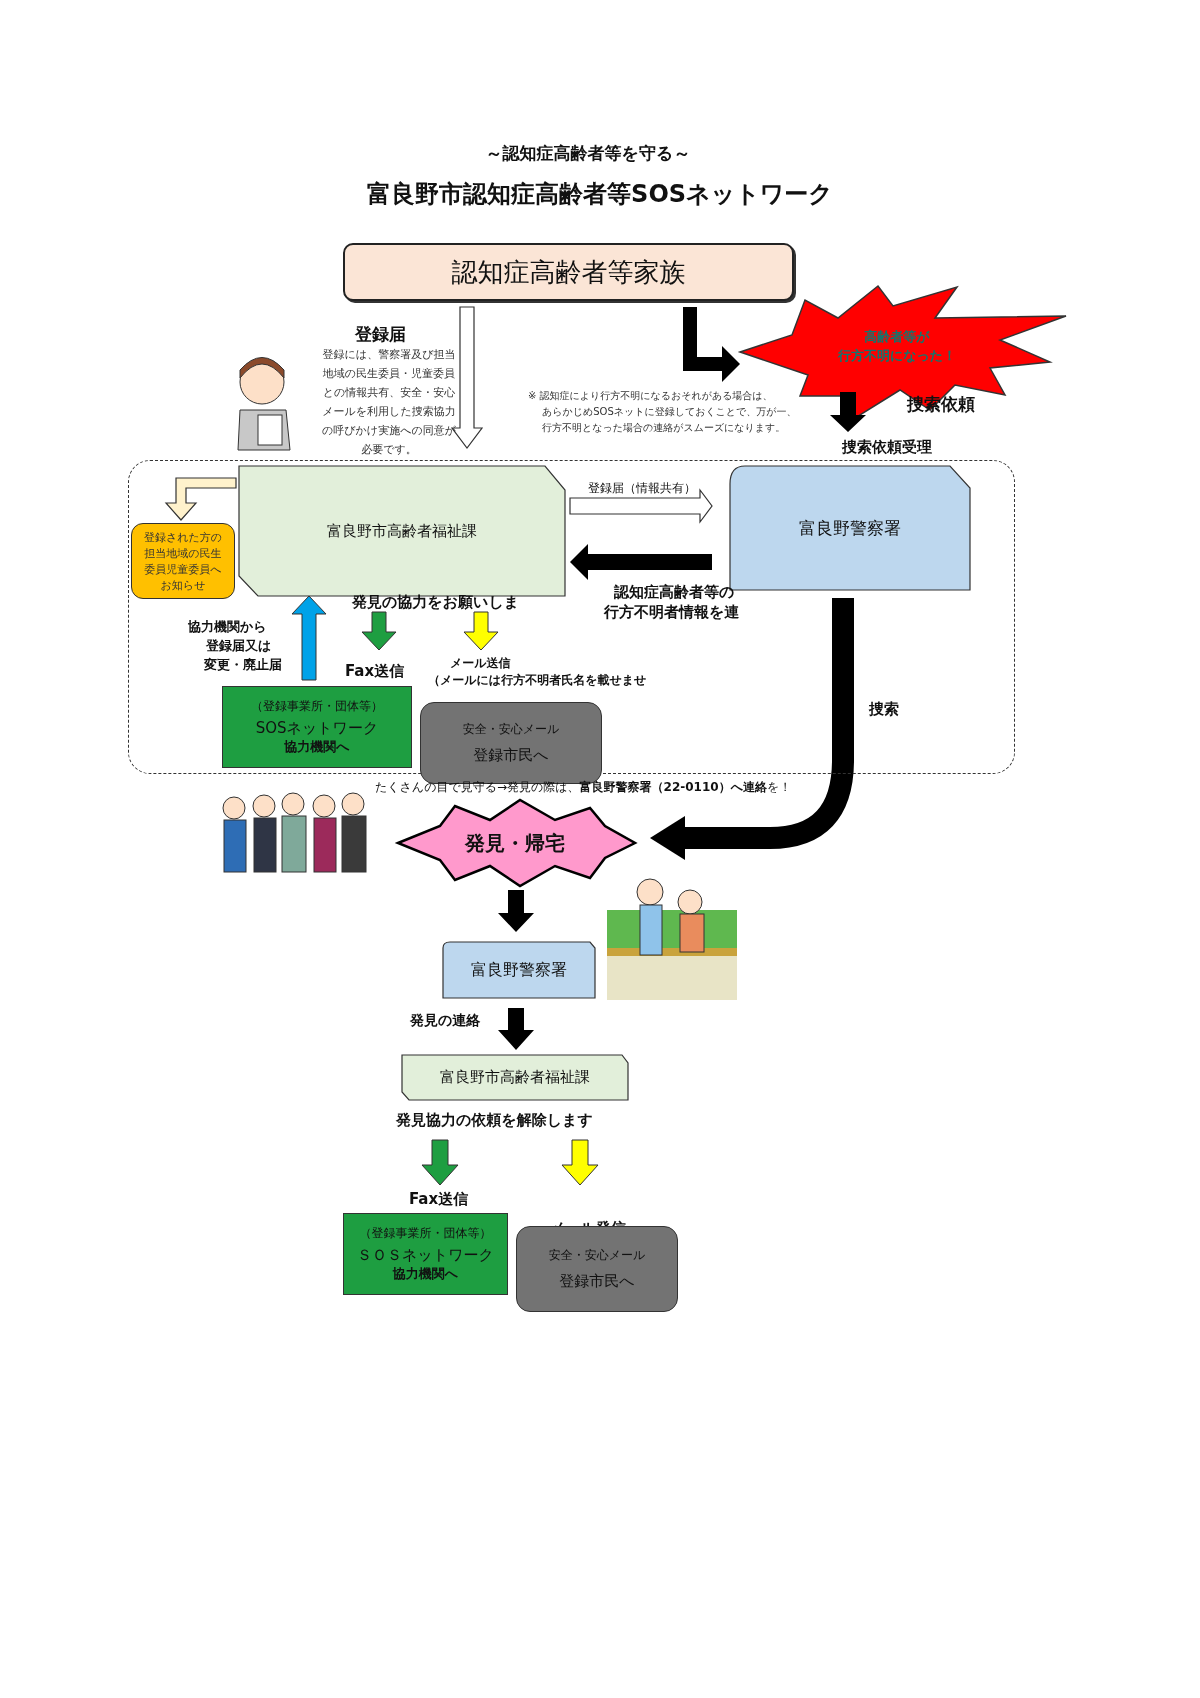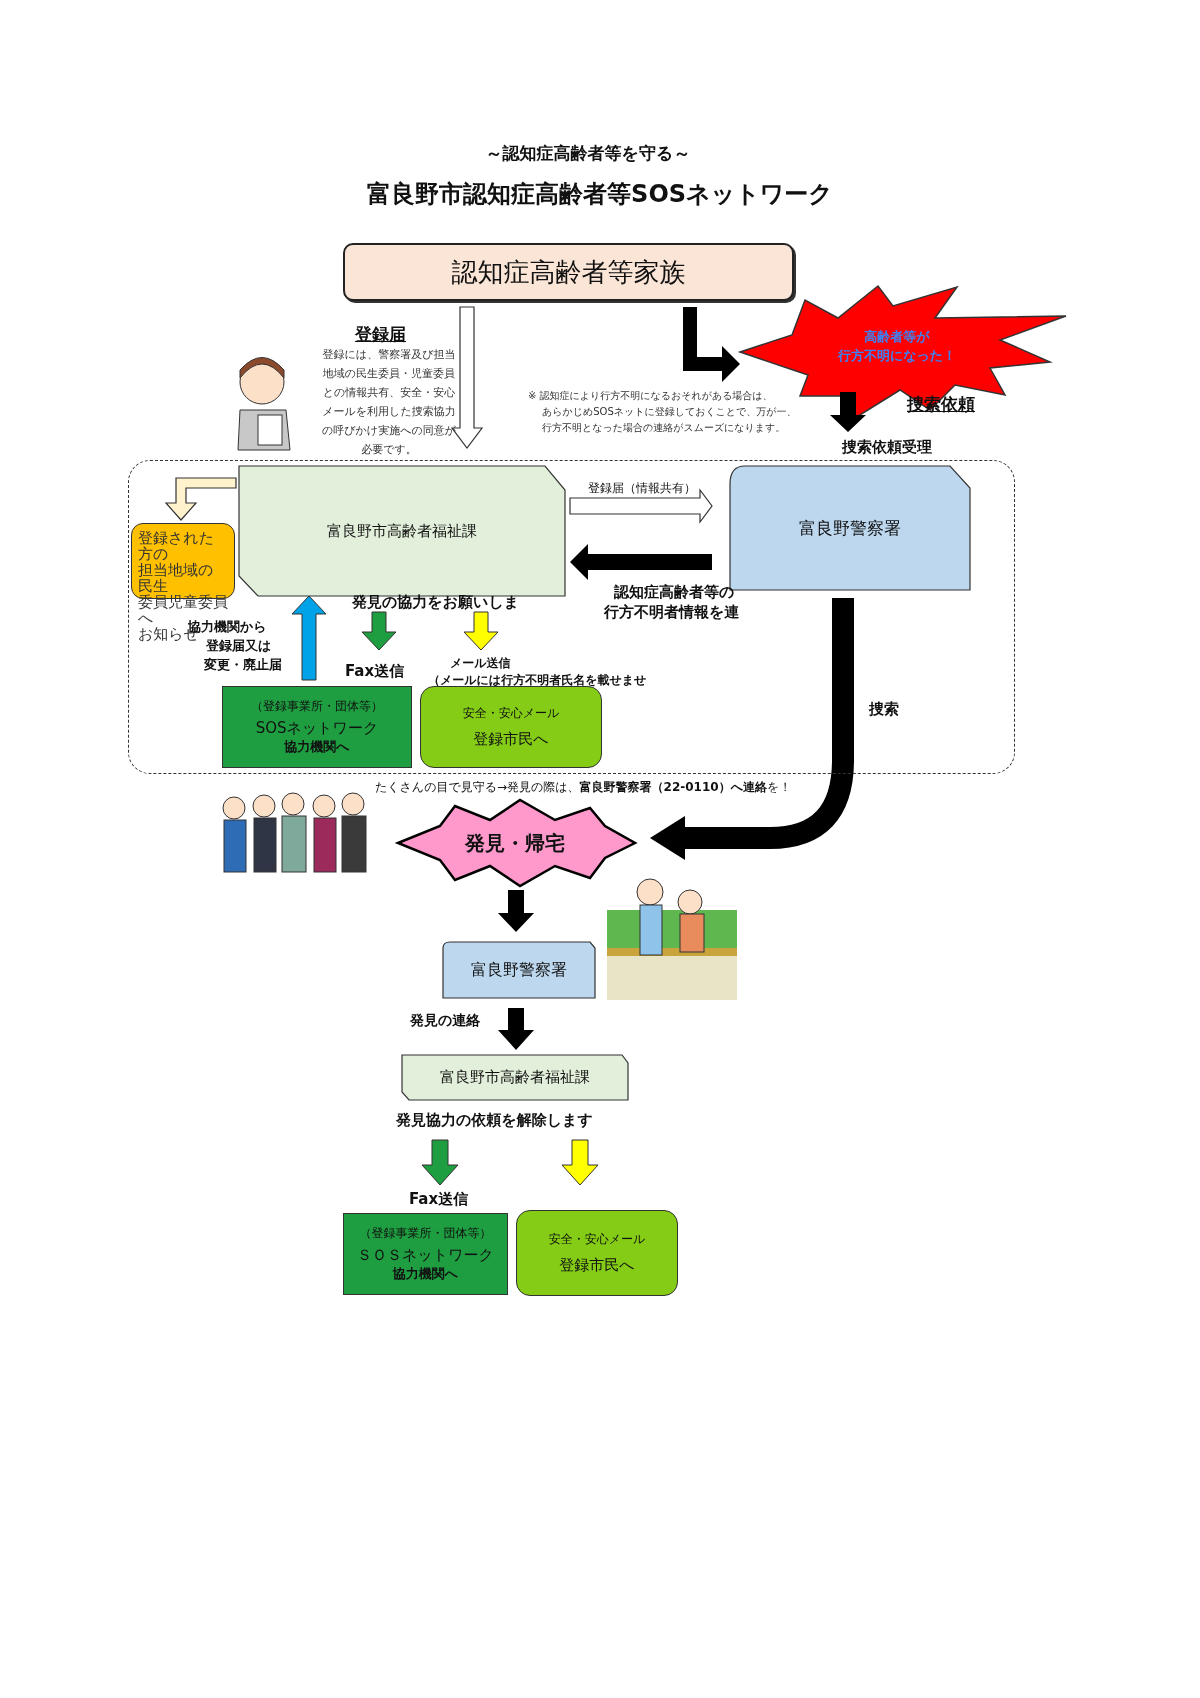--- a/index.html
+++ b/index.html
@@ -8,27 +8,27 @@
   .abs { position: absolute; }
   .bold { font-weight: bold; }
   .center { text-align: center; }
   .subtitle { left: 0; width: 1176px; top: 142px; font-size: 17px; font-weight: bold; }
   .title { left: 0; width: 1200px; top: 178px; font-size: 24px; font-weight: bold; letter-spacing: 0px; }
   .family-box { left: 343px; top: 243px; width: 447px; height: 54px; background: #fbe5d6;
                 border: 2px solid #222; border-radius: 10px; box-shadow: 2px 2px 0 #333;
                 display: flex; align-items: center; justify-content: center; font-size: 26px; }
   .small { font-size: 11px; line-height: 19px; color: #333; }
   .label-md { font-size: 15px; font-weight: bold; }
-  .label-lg { font-size: 17px; font-weight: bold; text-decoration: underline; }
+  .label-lg { font-size: 17px; font-weight: bold; }
   .dashed-frame { left: 128px; top: 460px; width: 885px; height: 312px; border: 1.5px dashed #333; border-radius: 22px; }
   .boxtext { display: flex; align-items: center; justify-content: center; flex-direction: column; text-align: center; }
   .green-box { background: #1e9e41; border: 1.5px solid #333; color: #111; }
-  .yellow-box { background: #84cc16; border: 1.5px solid #333; border-radius: 14px; color: #111; }
+  .yellow-box { background: #737373; border: 1.5px solid #333; border-radius: 14px; color: #111; margin-top: 16px; }
   .orange-box { left: 131px; top: 523px; width: 104px; height: 76px; background: #ffc000; border: 1.5px solid #333;
-                border-radius: 12px; font-size: 15px; line-height: 16px; color: #333; padding: 6px 6px; box-sizing: border-box; }
+                border-radius: 12px; font-size: 11px; line-height: 16px; color: #333; padding: 6px 6px; box-sizing: border-box; text-align: center; }
   svg.layer { position: absolute; left: 0; top: 0; width: 1200px; height: 1698px; }
 </style>
 </head>
 <body>
 
 <svg class="layer" viewBox="0 0 1200 1698">
 
   <path d="M460 307 L474 307 L474 428 L482 428 L467 448 L452 428 L460 428 Z" fill="#fff" stroke="#333" stroke-width="1.2"></path>
 
   <path d="M683 307 L697 307 L697 357 L722 357 L722 346 L740 364 L722 382 L722 371 L683 371 Z" fill="#000"></path>
@@ -125,21 +125,21 @@
   <div>の呼びかけ実施への同意が</div>
   <div>必要です。</div>
 </div>
 
 <div class="abs small" style="left:528px; top:388px; width:280px; font-size:10px; line-height:16px;">
   <div>※ 認知症により行方不明になるおそれがある場合は、</div>
   <div style="padding-left:14px">あらかじめSOSネットに登録しておくことで、万が一、</div>
   <div style="padding-left:14px">行方不明となった場合の連絡がスムーズになります。</div>
 </div>
 
-<div class="abs center bold" style="left:822px; top:327px; width:150px; font-size:13px; line-height:19px; color:#3b82f6;">
+<div class="abs center bold" style="left:822px; top:327px; width:150px; font-size:13px; line-height:19px; color:#0f766e;">
   <div>高齢者等が</div>
   <div>行方不明になった！</div>
 </div>
 
 <div class="abs label-lg" style="left:867px; top:393px;margin-left:40px;">捜索依頼</div>
 <div class="abs label-md" style="left:802px; top:438px;margin-left:40px;">捜索依頼受理</div>
 
 <div class="abs boxtext" style="left:239px; top:466px; width:326px; height:130px; font-size:15px;">
   <span>富良野市高齢者福祉課</span>
 </div>

